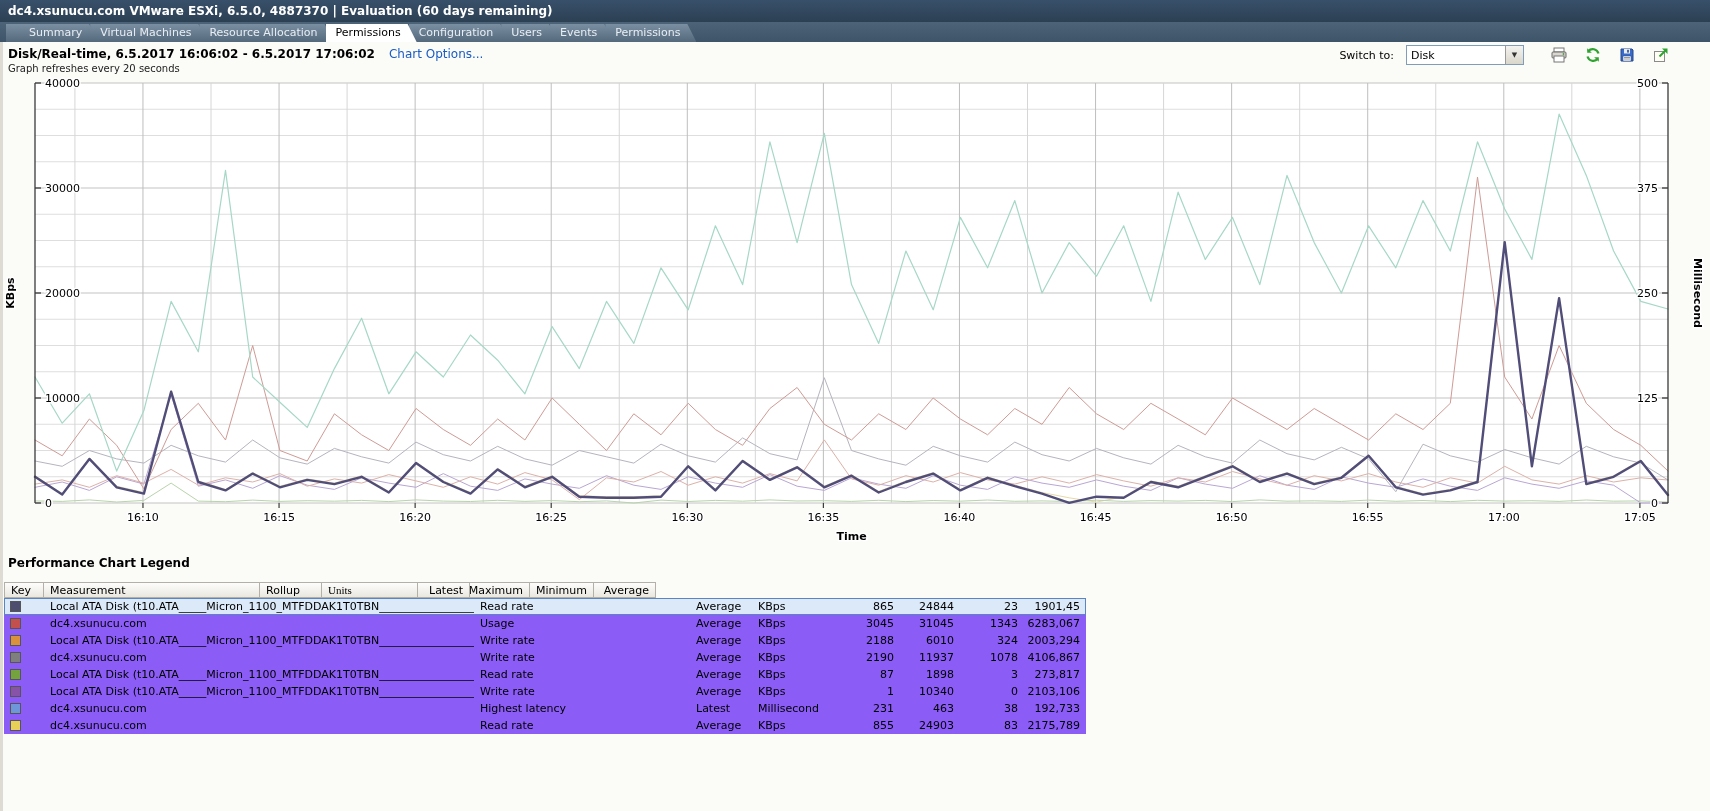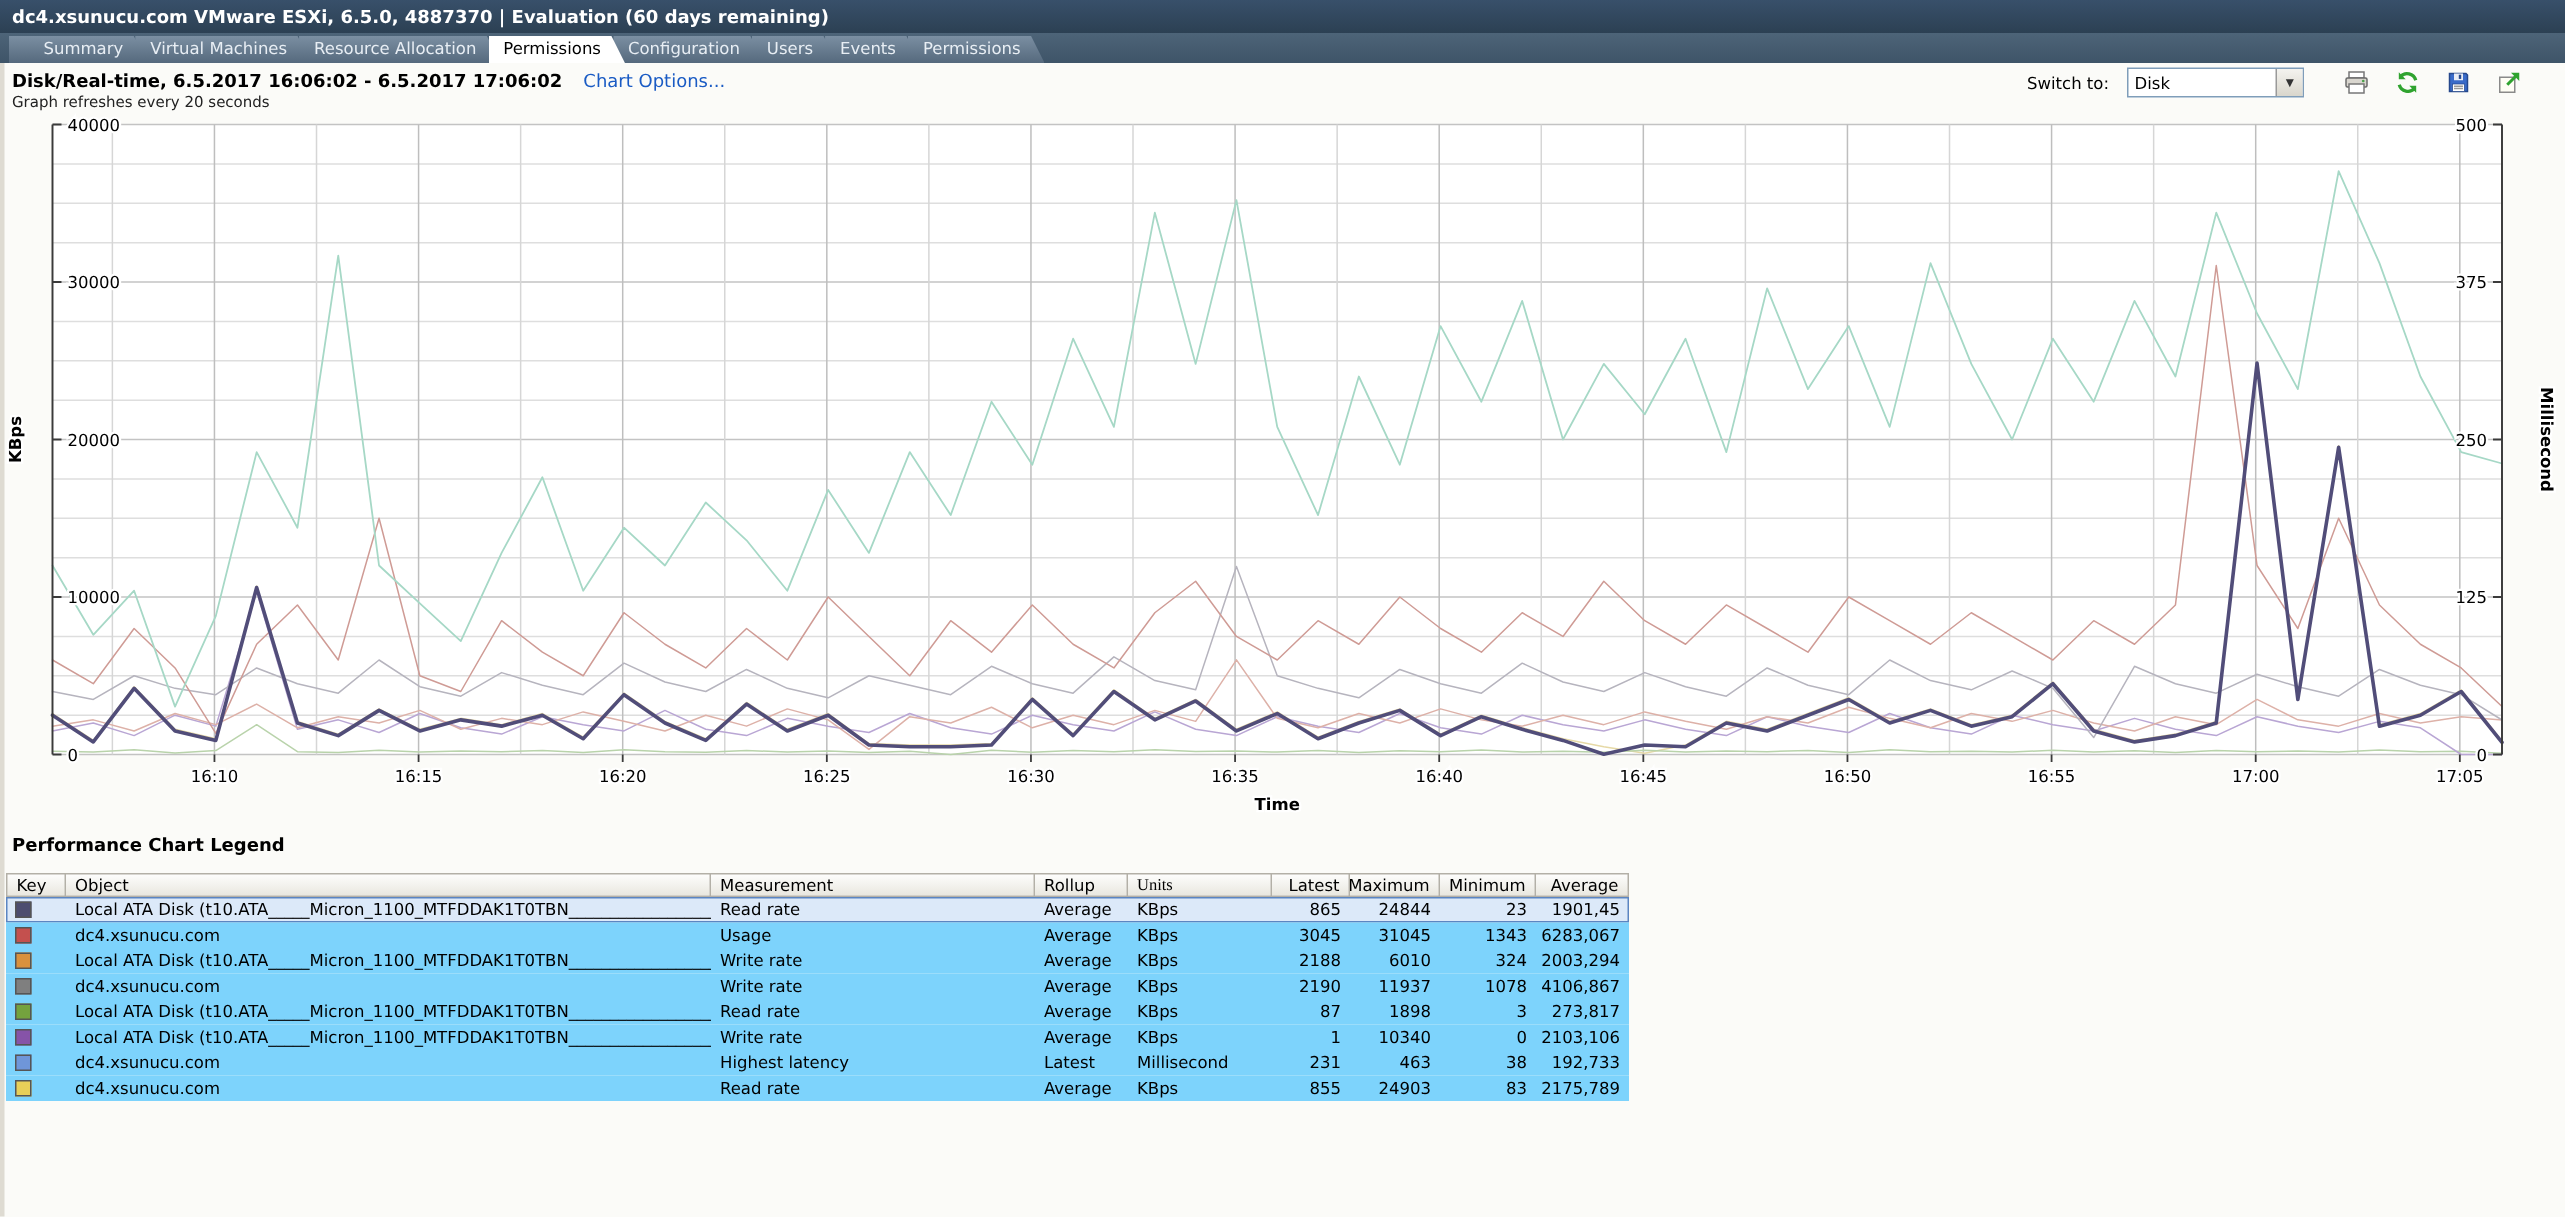--- a/index.html
+++ b/index.html
@@ -14,37 +14,37 @@
     background:linear-gradient(#4d6478,#3e5468);display:flex;align-items:flex-end;padding-left:6px;box-sizing:border-box;}
   .tab{position:relative;height:18px;line-height:18px;padding:0 16px 0 10px;margin-right:-8px;
     font-size:11px;color:#e8eef4;background:linear-gradient(#7b8fa2,#55697d);
     clip-path:polygon(0 0,calc(100% - 9px) 0,100% 100%,0 100%);cursor:pointer;white-space:nowrap;}
   .tab.active{background:#ffffff;color:#000;z-index:9;font-weight:normal;}
   
   #chartheader{position:absolute;left:0;top:42px;width:1710px;height:33px;background:#fbfbf8;}
   #chartheader .line1{position:absolute;left:8px;top:5px;font-size:12px;font-weight:bold;color:#000;white-space:nowrap;}
   #chartheader .link{font-weight:normal;color:#1a5bc4;margin-left:14px;cursor:pointer;font-size:12px;}
   #chartheader .line2{position:absolute;left:8px;top:21px;font-size:10px;color:#222;}
-  #hdr-right{position:absolute;right:28px;top:3px;display:flex;align-items:center;gap:12px;}
+  #hdr-right{position:absolute;right:40px;top:3px;display:flex;align-items:center;gap:12px;}
   #hdr-right .swlabel{font-size:11px;color:#000;}
   .combo{width:118px;height:20px;background:#fff;border:1px solid #7f9db9;display:flex;box-sizing:border-box;cursor:pointer;}
   .combo .val{flex:1;font-size:11px;padding:3px 4px;overflow:hidden;white-space:nowrap;}
   .combo .btn{width:17px;background:linear-gradient(#f4f3ef,#d9d6cc);border-left:1px solid #9a9a9a;
     display:flex;align-items:center;justify-content:center;font-size:7px;color:#333;}
   .toolicons{display:flex;gap:16px;margin-left:14px;align-items:center;}
   .toolicons .ic{width:18px;height:16px;cursor:pointer;}
   
   #edgestrip{position:absolute;left:0;top:42px;width:3px;height:769px;background:#dedbd2;}
   
   #chartwrap{position:absolute;left:0;top:75px;width:1710px;height:470px;}
   
   #legend{position:absolute;left:0;top:548px;width:1710px;}
   #legend .heading{position:absolute;left:8px;top:8px;font-size:12px;font-weight:bold;color:#000;}
   #legendtable{position:absolute;left:4px;top:34px;font-size:11px;color:#000;}
-  .lrow{display:flex;height:17px;align-items:center;background:#7dd3fc;}
+  .lrow{display:flex;height:17px;align-items:center;background:#8b5cf6;}
   .lrow.header{height:16px;background:transparent;}
   .lrow.selected{background:#dce9f9;box-shadow:inset 0 0 0 1px #5b85c2;}
   .lcell{box-sizing:border-box;padding:0 6px;overflow:hidden;white-space:nowrap;height:100%;display:flex;align-items:center;}
   .lcell.num{justify-content:flex-end;}
   .hcell{background:linear-gradient(#fdfdfc,#e9e7df);border:1px solid #b3b0a7;border-left:none;
     font-size:11px;height:16px;}
   .hcell:first-child{border-left:1px solid #b3b0a7;}
   .swatch{width:11px;height:11px;border:1px solid #555;box-sizing:border-box;}
 </style>
 </head>
@@ -208,21 +208,20 @@
         <text x="14" y="218" font-size="11" text-anchor="middle" fill="#000" font-family="&quot;DejaVu Sans&quot;,sans-serif" font-weight="bold" transform="rotate(-90 14 218)" style="paint-order:stroke;stroke:#ffffff;stroke-width:3px;">KBps</text>
         <text x="1694" y="218" font-size="11" text-anchor="middle" fill="#000" font-family="&quot;DejaVu Sans&quot;,sans-serif" font-weight="bold" transform="rotate(90 1694 218)" style="paint-order:stroke;stroke:#ffffff;stroke-width:3px;">Millisecond</text>
         <text x="851.5" y="465" font-size="11" text-anchor="middle" fill="#000" font-family="&quot;DejaVu Sans&quot;,sans-serif" font-weight="bold" style="paint-order:stroke;stroke:#ffffff;stroke-width:3px;">Time</text>
       </svg></div>
 
   <div id="legend">
     <div class="heading">Performance Chart Legend</div>
     <div id="legendtable">
         <div class="lrow header">
           <div class="lcell hcell" style="width: 40px;">Key</div>
-          <div class="lcell hcell" style="width: 430px;">Object</div>
           <div class="lcell hcell" style="width: 216px;">Measurement</div>
           <div class="lcell hcell" style="width: 62px;">Rollup</div>
           <div class="lcell hcell" style="width: 96px; font-family: Liberation Serif, serif;">Units</div>
           <div class="lcell hcell num" style="width: 52px;">Latest</div>
           <div class="lcell hcell num" style="width: 60px;">Maximum</div>
           <div class="lcell hcell num" style="width: 64px;">Minimum</div>
           <div class="lcell hcell num" style="width: 62px;">Average</div>
         </div>
         <div class="lrow selected">
           <div class="lcell" style="width: 40px;">

